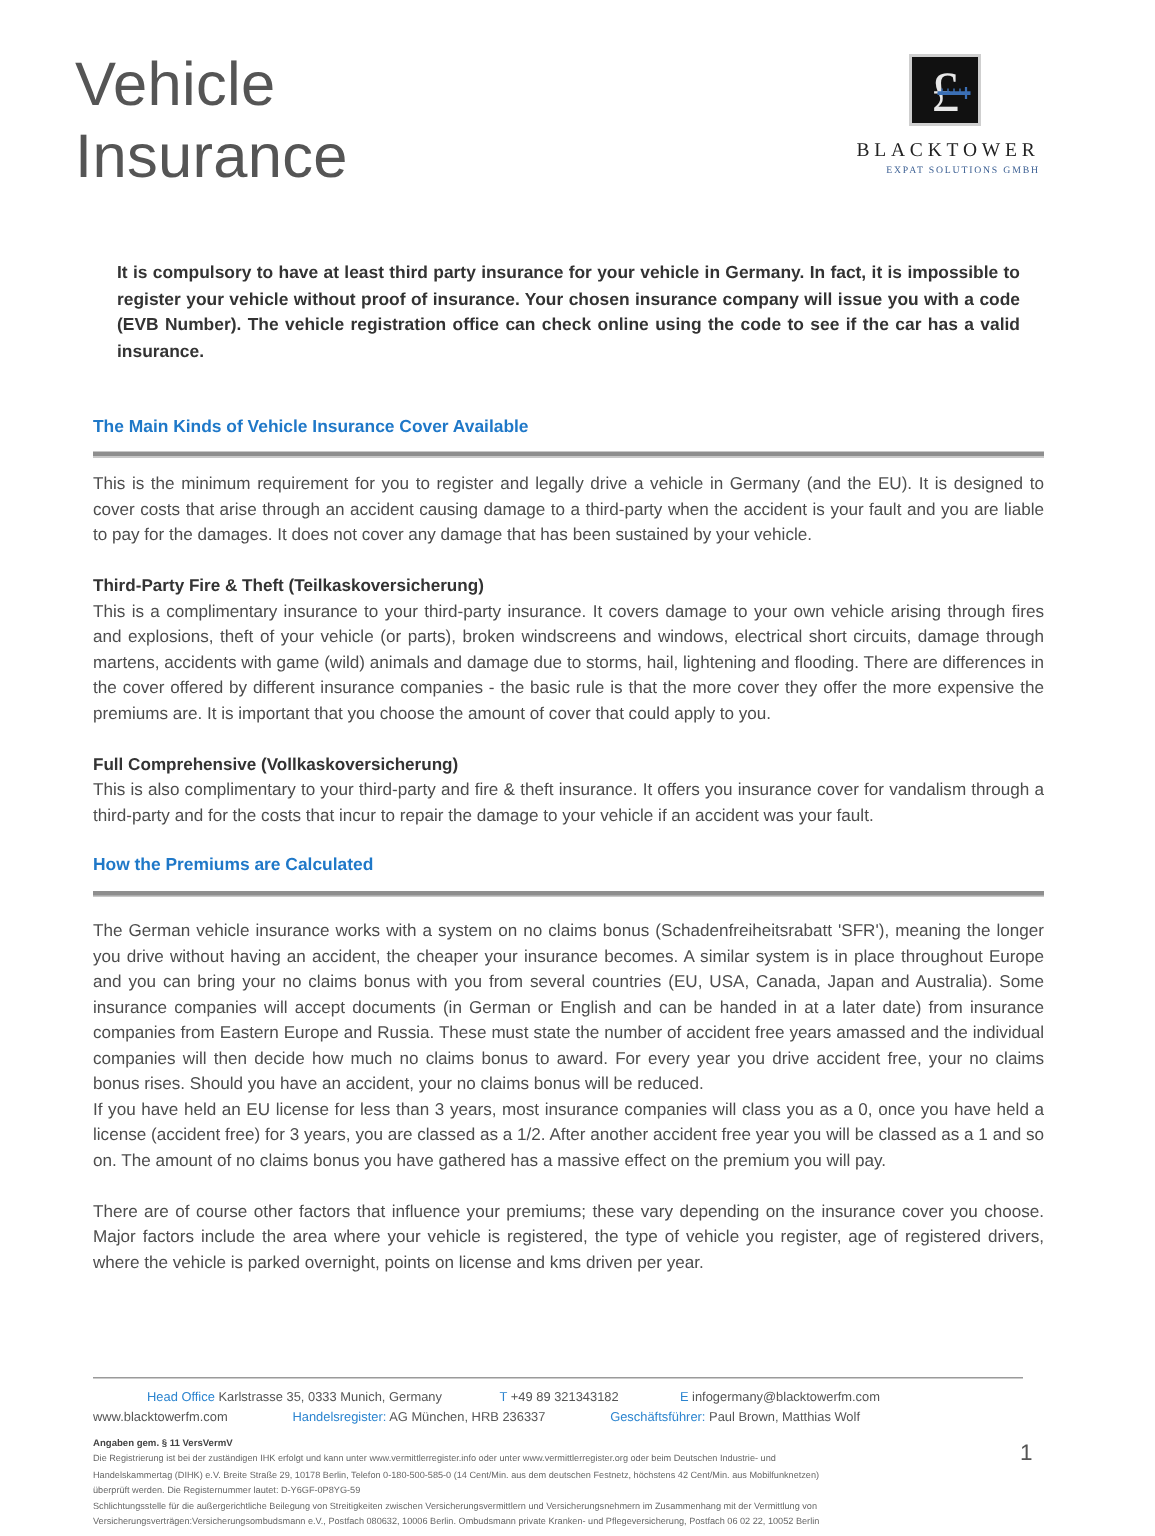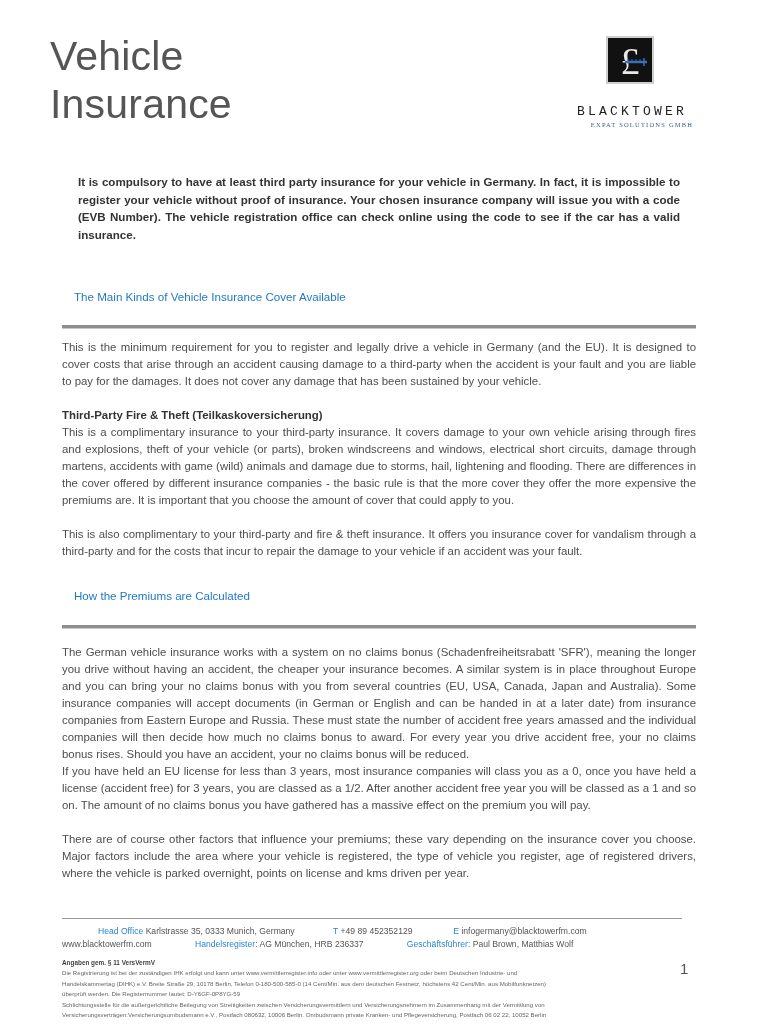--- a/index.html
+++ b/index.html
@@ -12,34 +12,34 @@
       font-size: 41px; line-height: 48px; color: #555555; font-weight: normal;
       letter-spacing: 0.2px;
     }
     .logo { position: absolute; left: 560px; top: 36px; width: 140px; text-align: center; }
     .logo-box {
       width: 44px; height: 44px; margin: 0 auto; background: #111111;
       border: 2px solid #cfcfcf; position: relative;
     }
     .logo-box svg { position: absolute; left: 0; top: 0; }
     .logo-name {
-      font-family: Liberation Mono, monospace; font-size: 13px; letter-spacing: 3.2px;
-      color: #222; margin-top: 20px; padding-left: 4px;
+      font-family: Liberation Serif, serif; font-size: 13px; letter-spacing: 3.2px;
+      color: #222; margin-top: 8px; padding-left: 4px;
     }
     .logo-sub {
       font-family: "Liberation Serif", serif; font-size: 6.5px; letter-spacing: 1.2px;
       color: #3b5f93; margin-top: 2px; padding-left: 24px;
     }
     .content { position: absolute; left: 62px; top: 157px; width: 634px; }
     .intro {
       font-size: 11.6px; line-height: 17.5px; font-weight: bold; color: #333;
       text-align: justify; margin: 16px;
     }
     .section-heading {
-      font-size: 11.6px; font-weight: normal; color: #1f78c8; margin: 12px;
+      font-size: 11.6px; font-weight: bold; color: #1f78c8; margin: 0;
     }
     .rule { height: 3px; background: #8e8e8e; border-bottom: 1px solid #c8c8c8; }
     .sub-heading { font-size: 11.4px; font-weight: bold; color: #333; margin: 0; line-height: 17px; }
     .para {
       font-size: 11.4px; line-height: 17px; color: #4d4d4d; text-align: justify; margin: 0;
     }
     .footer { position: absolute; left: 62px; top: 918px; width: 620px; }
     .footer-rule { height: 1px; background: #9a9a9a; margin-bottom: 6px; }
     .footer-line { font-size: 8.6px; line-height: 13px; color: #555; white-space: nowrap; }
     .footer-line .lbl { color: #2b84cf; padding-left: 36px; }
@@ -81,41 +81,42 @@
   <div class="rule"></div>
   <div style="height:10px;"></div>
 
   <p class="para">This is the minimum requirement for you to register and legally drive a vehicle in Germany (and the EU). It is designed to cover costs that arise through an accident causing damage to a third-party when the accident is your fault and you are liable to pay for the damages. It does not cover any damage that has been sustained by your vehicle.</p>
   <div style="height:17px;"></div>
 
   <h3 class="sub-heading">Third-Party Fire &amp; Theft (Teilkaskoversicherung)</h3>
   <p class="para">This is a complimentary insurance to your third-party insurance. It covers damage to your own vehicle arising through fires and explosions, theft of your vehicle (or parts), broken windscreens and windows, electrical short circuits, damage through martens, accidents with game (wild) animals and damage due to storms, hail, lightening and flooding. There are differences in the cover offered by different insurance companies - the basic rule is that the more cover they offer the more expensive the premiums are. It is important that you choose the amount of cover that could apply to you.</p>
   <div style="height:17px;"></div>
 
+  <h3 class="sub-heading">Full Comprehensive (Vollkaskoversicherung)</h3>
   <p class="para">This is also complimentary to your third-party and fire &amp; theft insurance. It offers you insurance cover for vandalism through a third-party and for the costs that incur to repair the damage to your vehicle if an accident was your fault.</p>
   <div style="height:17px;"></div>
 
   <h2 class="section-heading">How the Premiums are Calculated</h2>
   <div style="height:11px;"></div>
   <div class="rule"></div>
   <div style="height:15px;"></div>
 
   <p class="para">The German vehicle insurance works with a system on no claims bonus (Schadenfreiheitsrabatt 'SFR'), meaning the longer you drive without having an accident, the cheaper your insurance becomes. A similar system is in place throughout Europe and you can bring your no claims bonus with you from several countries (EU, USA, Canada, Japan and Australia). Some insurance companies will accept documents (in German or English and can be handed in at a later date) from insurance companies from Eastern Europe and Russia. These must state the number of accident free years amassed and the individual companies will then decide how much no claims bonus to award. For every year you drive accident free, your no claims bonus rises. Should you have an accident, your no claims bonus will be reduced.</p>
   <p class="para">If you have held an EU license for less than 3 years, most insurance companies will class you as a 0, once you have held a license (accident free) for 3 years, you are classed as a 1/2. After another accident free year you will be classed as a 1 and so on. The amount of no claims bonus you have gathered has a massive effect on the premium you will pay.</p>
   <div style="height:17px;"></div>
   <p class="para">There are of course other factors that influence your premiums; these vary depending on the insurance cover you choose. Major factors include the area where your vehicle is registered, the type of vehicle you register, age of registered drivers, where the vehicle is parked overnight, points on license and kms driven per year.</p>
 </div>
 
 <div class="footer">
   <div class="footer-rule"></div>
   <div class="footer-line">
     <span class="lbl">Head Office</span>
     <span>Karlstrasse 35, 0333 Munich, Germany</span>
     <span class="lbl">T</span>
-    <span>+49 89 452352129</span>&nbsp;
+    <span>+49 89 321343182</span>&nbsp;
     <span class="lbl">E</span>
     <span>infogermany@blacktowerfm.com</span>
   </div>
   <div class="footer-line">
     <span>www.blacktowerfm.com</span>&nbsp;&nbsp;
     <span class="lbl">Handelsregister:</span>
     <span>AG München, HRB 236337</span>&nbsp;&nbsp;
     <span class="lbl">Geschäftsführer:</span>
     <span>Paul Brown, Matthias Wolf</span>
   </div>

